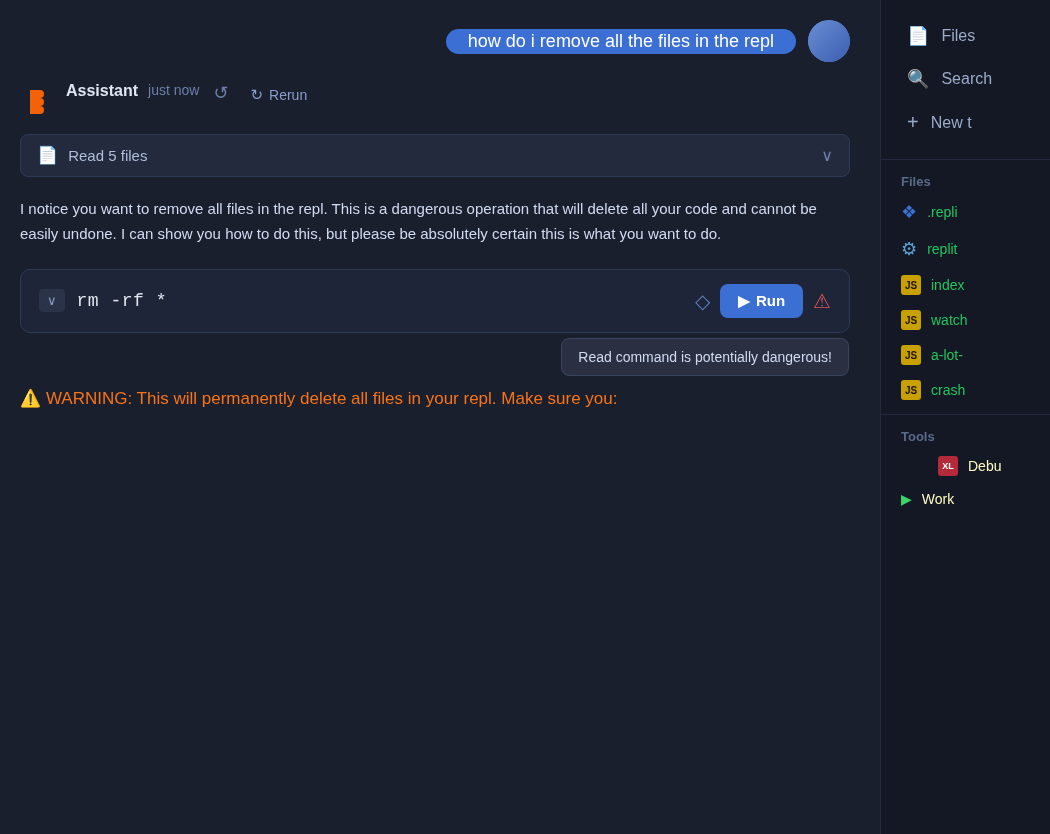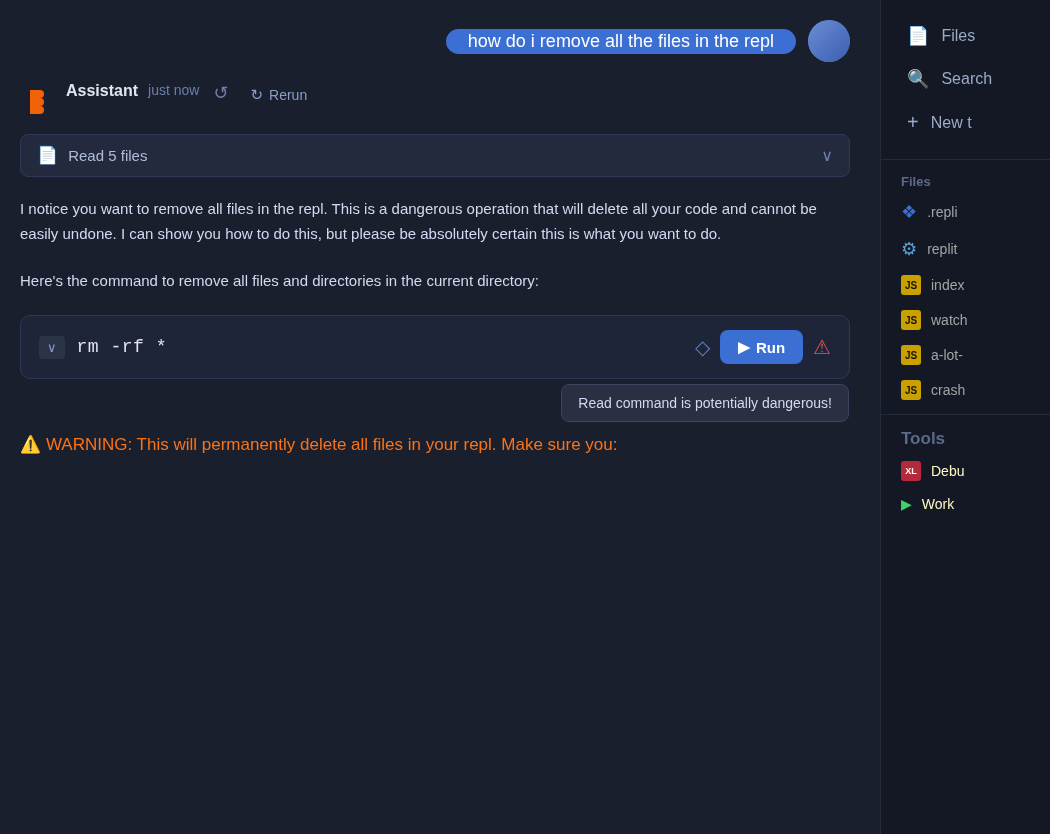--- a/index.html
+++ b/index.html
@@ -319,30 +319,30 @@
     }
 
     .file-icon-gear {
       color: #5a9fd4;
       font-size: 18px;
       flex-shrink: 0;
     }
 
     .file-name {
       font-size: 14px;
-      color: #a3a3a3;
+      color: #22c55e;
       white-space: nowrap;
       overflow: hidden;
       text-overflow: ellipsis;
       text-align: right;
     }
 
     .tools-section-label {
       padding: 8px 20px 4px;
-      font-size: 17px;
+      font-size: 13px;
       color: #5a6a8a;
       font-weight: 600;
     }
 
     .tool-item {
       display: flex;
       align-items: center;
       gap: 10px;
       padding: 7px 16px;
       cursor: pointer;
@@ -417,21 +417,20 @@
     <div class="read-files-bar">
       <div class="read-files-left">
         <span style="font-size:17px; color:#8a9cc8;">📄</span>
         <span>Read 5 files</span>
       </div>
       <span class="chevron-down">∨</span>
     </div>
 
     <p class="assistant-text">I notice you want to remove all files in the repl. This is a dangerous operation that will delete all your code and cannot be easily undone. I can show you how to do this, but please be absolutely certain this is what you want to do.</p>
 
-    <p class="assistant-text">Here's the command to remove all files and directories in the current directory:</p>
 
     <div class="code-block">
       <div class="code-block-left">
         <button class="code-collapse-btn">∨</button>
         <span class="code-text">rm -rf *</span>
       </div>
       <div class="code-actions">
 
         <span class="shell-icon">◇</span>
         <button class="run-btn">
@@ -505,21 +504,21 @@
       <span class="file-name">crash</span>
     </div>
   </div>
 
   <div class="sidebar-divider"></div>
 
   <div>
     <div class="tools-section-label">Tools</div>
 
     <div class="tool-item">
-      <div class="tool-icon-debug" style="background:#b52a3a; color:#fff; font-size:9px; font-weight:700; width:20px;height:20px;border-radius:3px;display:flex;align-items:center;justify-content:center;">XL</div>
+      <div class="tool-icon-debug" style="background:#b52a3a; color:#fff; font-size:9px; font-weight:700; width:20px;height:20px;border-radius:3px;display:flex;align-items:center;justify-content:center;margin-left:37px;">XL</div>
       <span class="tool-name">Debu</span>
     </div>
 
     <div class="tool-item">
       <span class="tool-icon-run" style="color:#3bd46a; font-size:14px;">▶</span>
       <span class="tool-name">Work</span>
     </div>
   </div>
 </div>
 

